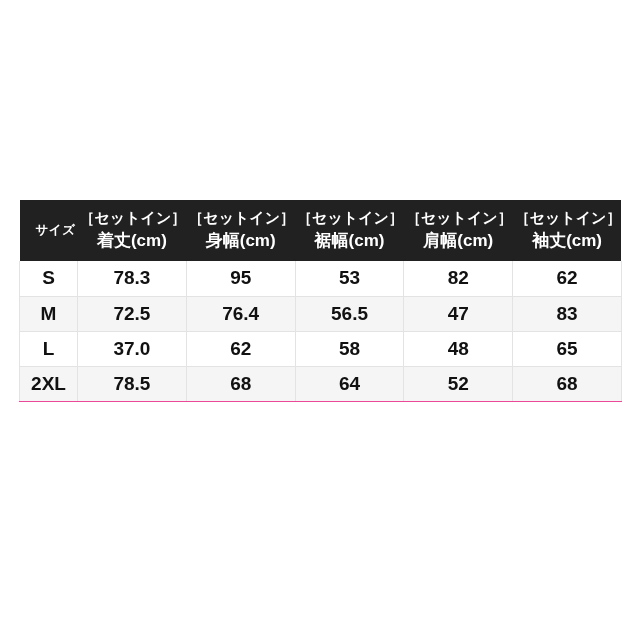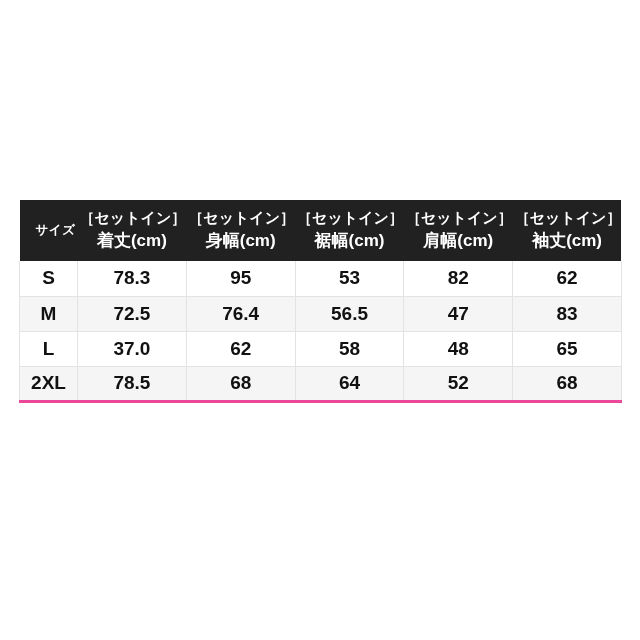--- a/index.html
+++ b/index.html
@@ -92,21 +92,21 @@
 
   table.size-table tbody td:first-child {
     border-left: 1px solid #e3e3e3;
   }
 
   table.size-table tbody tr:nth-child(even) td {
     background: #f5f5f5;
   }
 
   table.size-table tbody tr:last-child td {
-    border-bottom: 3px solid #ec4899;
+    border-bottom: 1px solid #ec4899;
   }
 </style>
 </head>
 <body>
 
 <div id="page">
 
   <div class="size-table-wrap">
     <table class="size-table">
       <colgroup>

